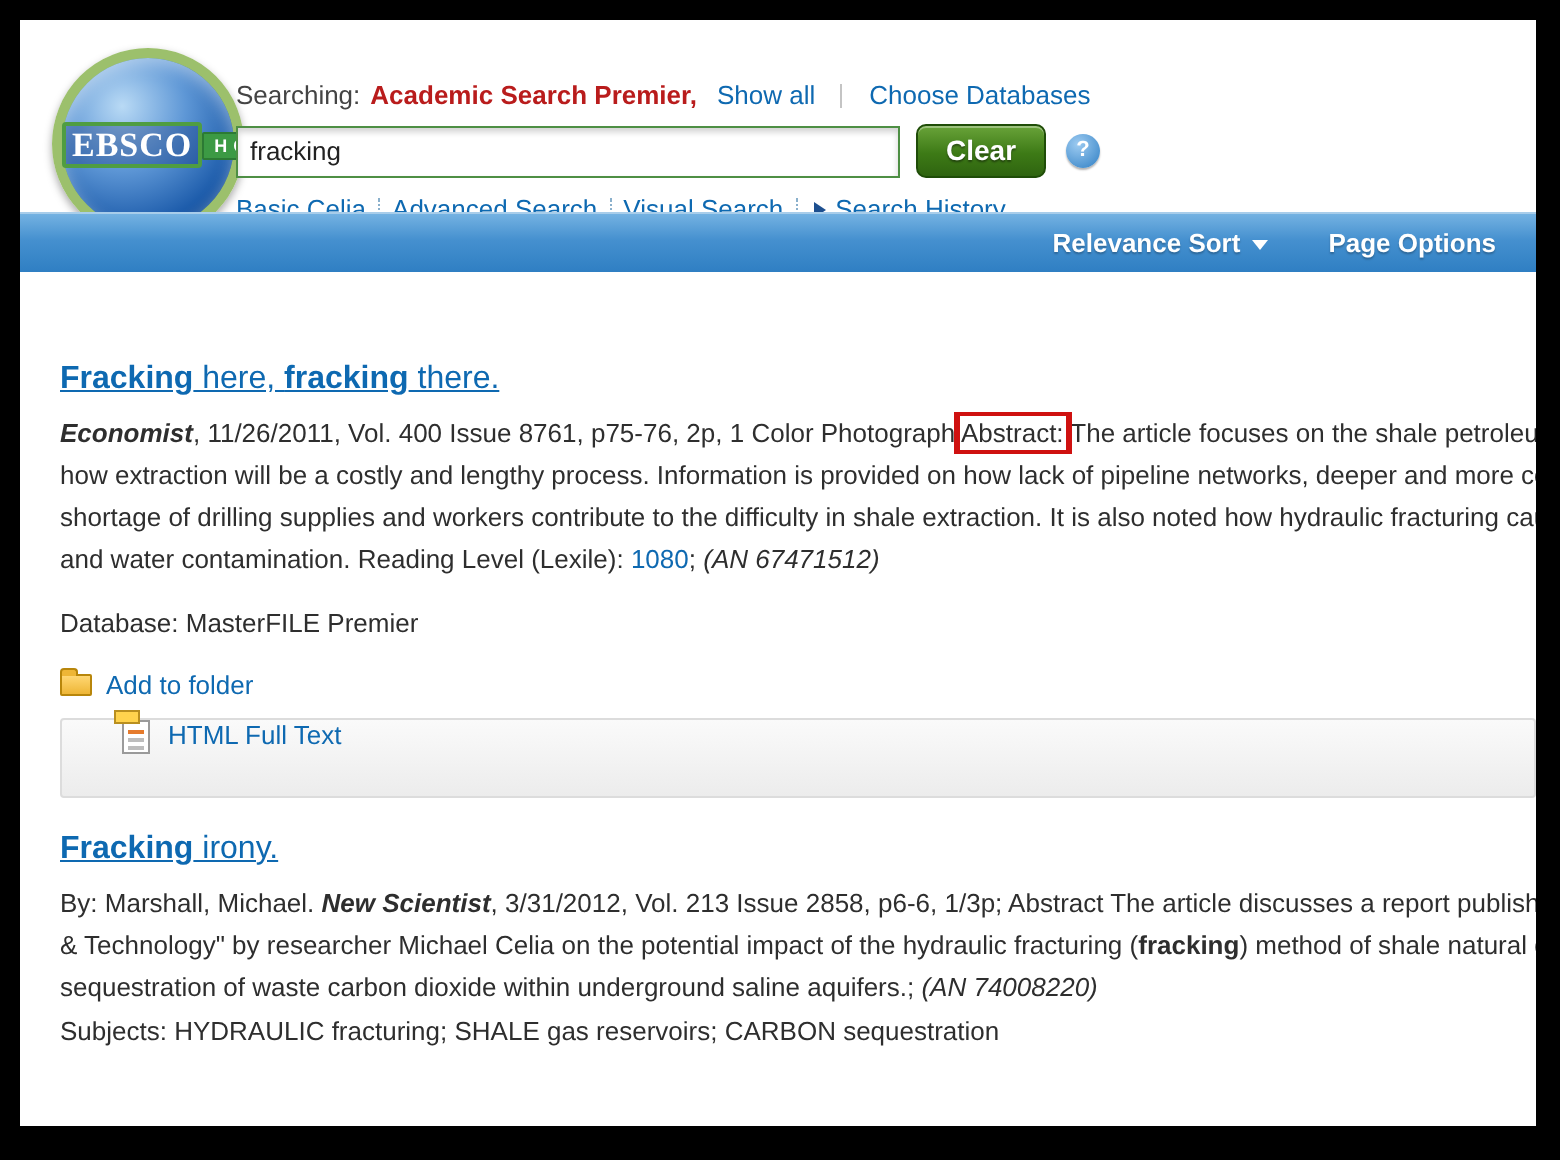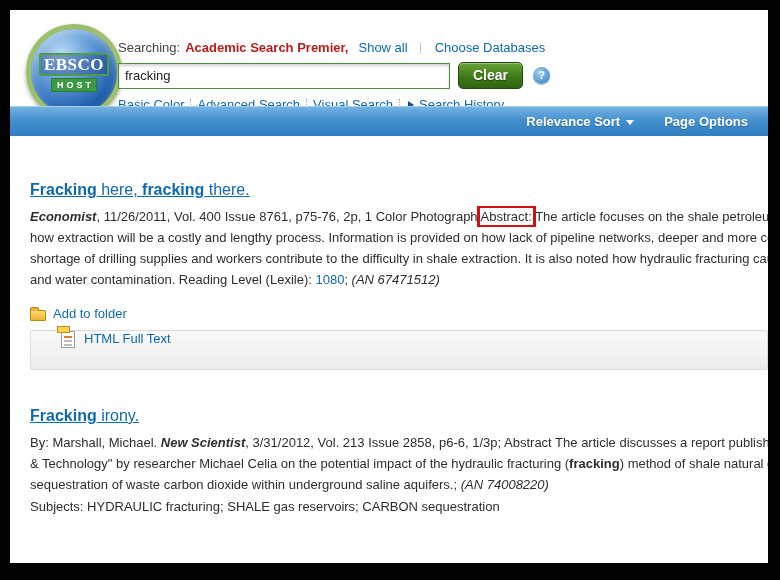--- a/index.html
+++ b/index.html
@@ -5,21 +5,21 @@
   * { margin:0; padding:0; box-sizing:border-box; }
   body { font-family:"Liberation Sans","DejaVu Sans",sans-serif; background:#555; }
   .screen { position:relative; width:780px; height:580px; background:#000; overflow:hidden; }
   .page { position:absolute; left:10px; top:10px; width:758px; height:553px; background:#fff; overflow:hidden; }
 
   
   .header { position:relative; height:108px; background:#fff; }
   .logo { position:absolute; left:16px; top:14px; width:96px; height:96px; border-radius:50%;
           background:radial-gradient(circle at 35% 28%, #b9daf5 0%, #5e97d6 38%, #1d5cab 72%, #0d3a78 100%);
           border:5px solid #9cc06c; box-shadow:0 2px 4px rgba(0,0,0,.35), inset 0 3px 8px rgba(255,255,255,.45);
-          display:flex; flex-direction:column; align-items:center; justify-content:center; }
+          display:flex; align-items:center; }
   .logo-ebsco { font-family:"Liberation Serif","DejaVu Serif",serif; font-weight:bold; color:#fff;
           font-size:17px; line-height:19px; border:2px solid #4f9d42; background:rgba(16,52,120,.35);
           padding:0 3px; border-radius:2px; letter-spacing:.5px; }
   .logo-host { background:#3c9a44; border:1px solid #2c7a34; color:#fff; font-size:9px; font-weight:bold;
           letter-spacing:3px; padding:1px 2px 1px 5px; margin-top:2px; border-radius:1px; line-height:10px; }
 
   .header-main { position:absolute; left:108px; top:30px; }
   .searching-row { font-size:13px; color:#444; white-space:nowrap; display:flex; align-items:center; }
   .scope { color:#b91c1c; font-weight:bold; margin-left:5px; }
   .searching-row .link { margin-left:10px; }
@@ -51,31 +51,31 @@
   .toolbar-item { color:#fff; font-weight:bold; font-size:13px; text-shadow:0 1px 1px rgba(0,0,0,.25);
           display:flex; align-items:center; cursor:pointer; }
   .chevron-down { width:0; height:0; border-top:5px solid #fff; border-left:4px solid transparent;
           border-right:4px solid transparent; margin-left:6px; margin-top:2px; }
 
   
   .results { position:absolute; left:0; top:138px; width:758px; bottom:0; padding-left:20px; overflow:hidden; }
   .result-title { display:block; font-size:16px; color:#0e69b1; text-decoration:underline; white-space:nowrap;
           cursor:pointer; }
   .result-title-1 { margin-top:33px; }
-  .result-title-2 { margin-top:37px;text-decoration:underline; }
+  .result-title-2 { margin-top:17px;text-decoration:underline; }
   .cite-block { margin-top:7px; }
   .cite-line, .subjects-line { font-size:13px; color:#2e2e2e; line-height:21px; white-space:nowrap; overflow:hidden; }
   .subjects-line { margin-top:1px; }
   .db-line { font-size:13px; color:#2e2e2e; margin-top:14px; white-space:nowrap; }
 
   .b { font-weight:bold; }
   .i { font-style:italic; }
   .redbox { outline:3px solid #cf1110; outline-offset:1px; }
 
-  .folder-row { display:flex; align-items:flex-end; margin-top:16px; gap:7px; }
+  .folder-row { display:flex; align-items:flex-start; margin-top:16px; gap:7px; }
   .folder-icon { position:relative; width:16px; height:11px; margin-top:2px;
           background:linear-gradient(#ffd773,#eeb636); border:1px solid #b8860b; border-radius:1px; }
   .folder-icon::before { content:''; position:absolute; top:-4px; left:-1px; width:7px; height:3px;
           background:#eeb636; border:1px solid #b8860b; border-bottom:none; border-radius:2px 2px 0 0; }
   .folder-row .link { font-size:13px; }
 
   .fulltext-bar { margin-top:9px; height:40px; background:linear-gradient(#fafafa, #ececec);
           border:1px solid #dcdcdc; border-radius:2px; display:flex; align-items:flex-start;
           padding-left:30px; gap:9px; }
   .doc-icon { position:relative; width:14px; height:17px; background:#fff; border:1px solid #9a9a9a; }
@@ -106,21 +106,21 @@
           <span class="link">Choose Databases</span>
         </div>
 
         <div class="search-row">
           <input class="search-input" type="text" value="fracking" style="">
           <button class="btn">Clear</button>
           <div class="help-icon">?</div>
         </div>
 
         <div class="nav-row">
-          <span class="link">Basic Color</span>
+          <span class="link">Basic Celia</span>
           <span class="vsep-dot"></span>
           <span class="link">Advanced Search</span>
           <span class="vsep-dot"></span>
           <span class="link">Visual Search</span>
           <span class="vsep-dot"></span>
           <span class="arrow-right"></span>
           <span class="link">Search History</span>
         </div>
       </div>
     </div>
@@ -138,20 +138,21 @@
     <div class="results">
 
       <div>
         <a class="result-title result-title-1"><span class="b">Fracking</span><span> here, </span><span class="b">fracking</span><span> there.</span></a>
         <div class="cite-block">
           <div class="cite-line"><span class="b i">Economist</span><span>, 11/26/2011, Vol. 400 Issue 8761, p75-76, 2p, 1 Color Photograph </span><span class="redbox">Abstract:</span><span> The article focuses on the shale petroleum deposits</span></div>
           <div class="cite-line"><span>how extraction will be a costly and lengthy process. Information is provided on how lack of pipeline networks, deeper and more complex</span></div>
           <div class="cite-line"><span>shortage of drilling supplies and workers contribute to the difficulty in shale extraction. It is also noted how hydraulic fracturing causes p</span></div>
           <div class="cite-line"><span>and water contamination. Reading Level (Lexile): </span><span class="link">1080</span><span>; </span><span class="i">(AN 67471512)</span></div>
         </div>
+        <div class="db-line">Database: MasterFILE Premier</div>
         <div class="folder-row">
           <span class="folder-icon"></span>
           <span class="link">Add to folder</span>
         </div>
         <div class="fulltext-bar">
           <span class="doc-icon">
               <span class="doc-tag"></span>
             </span>
           <span class="link">HTML Full Text</span>
         </div>

